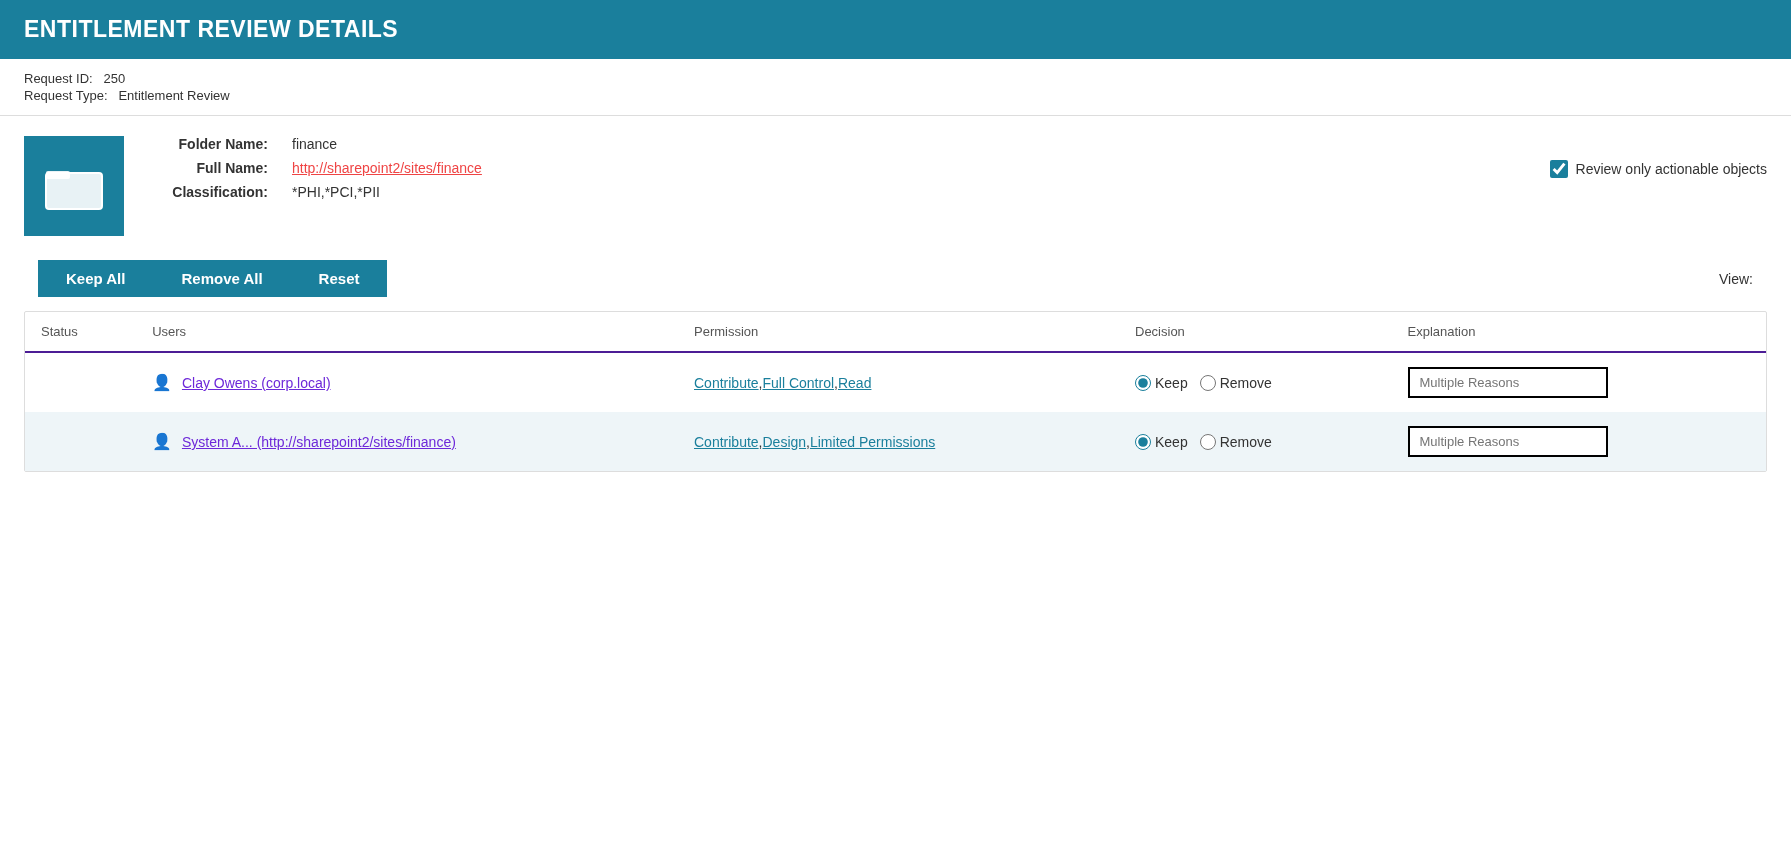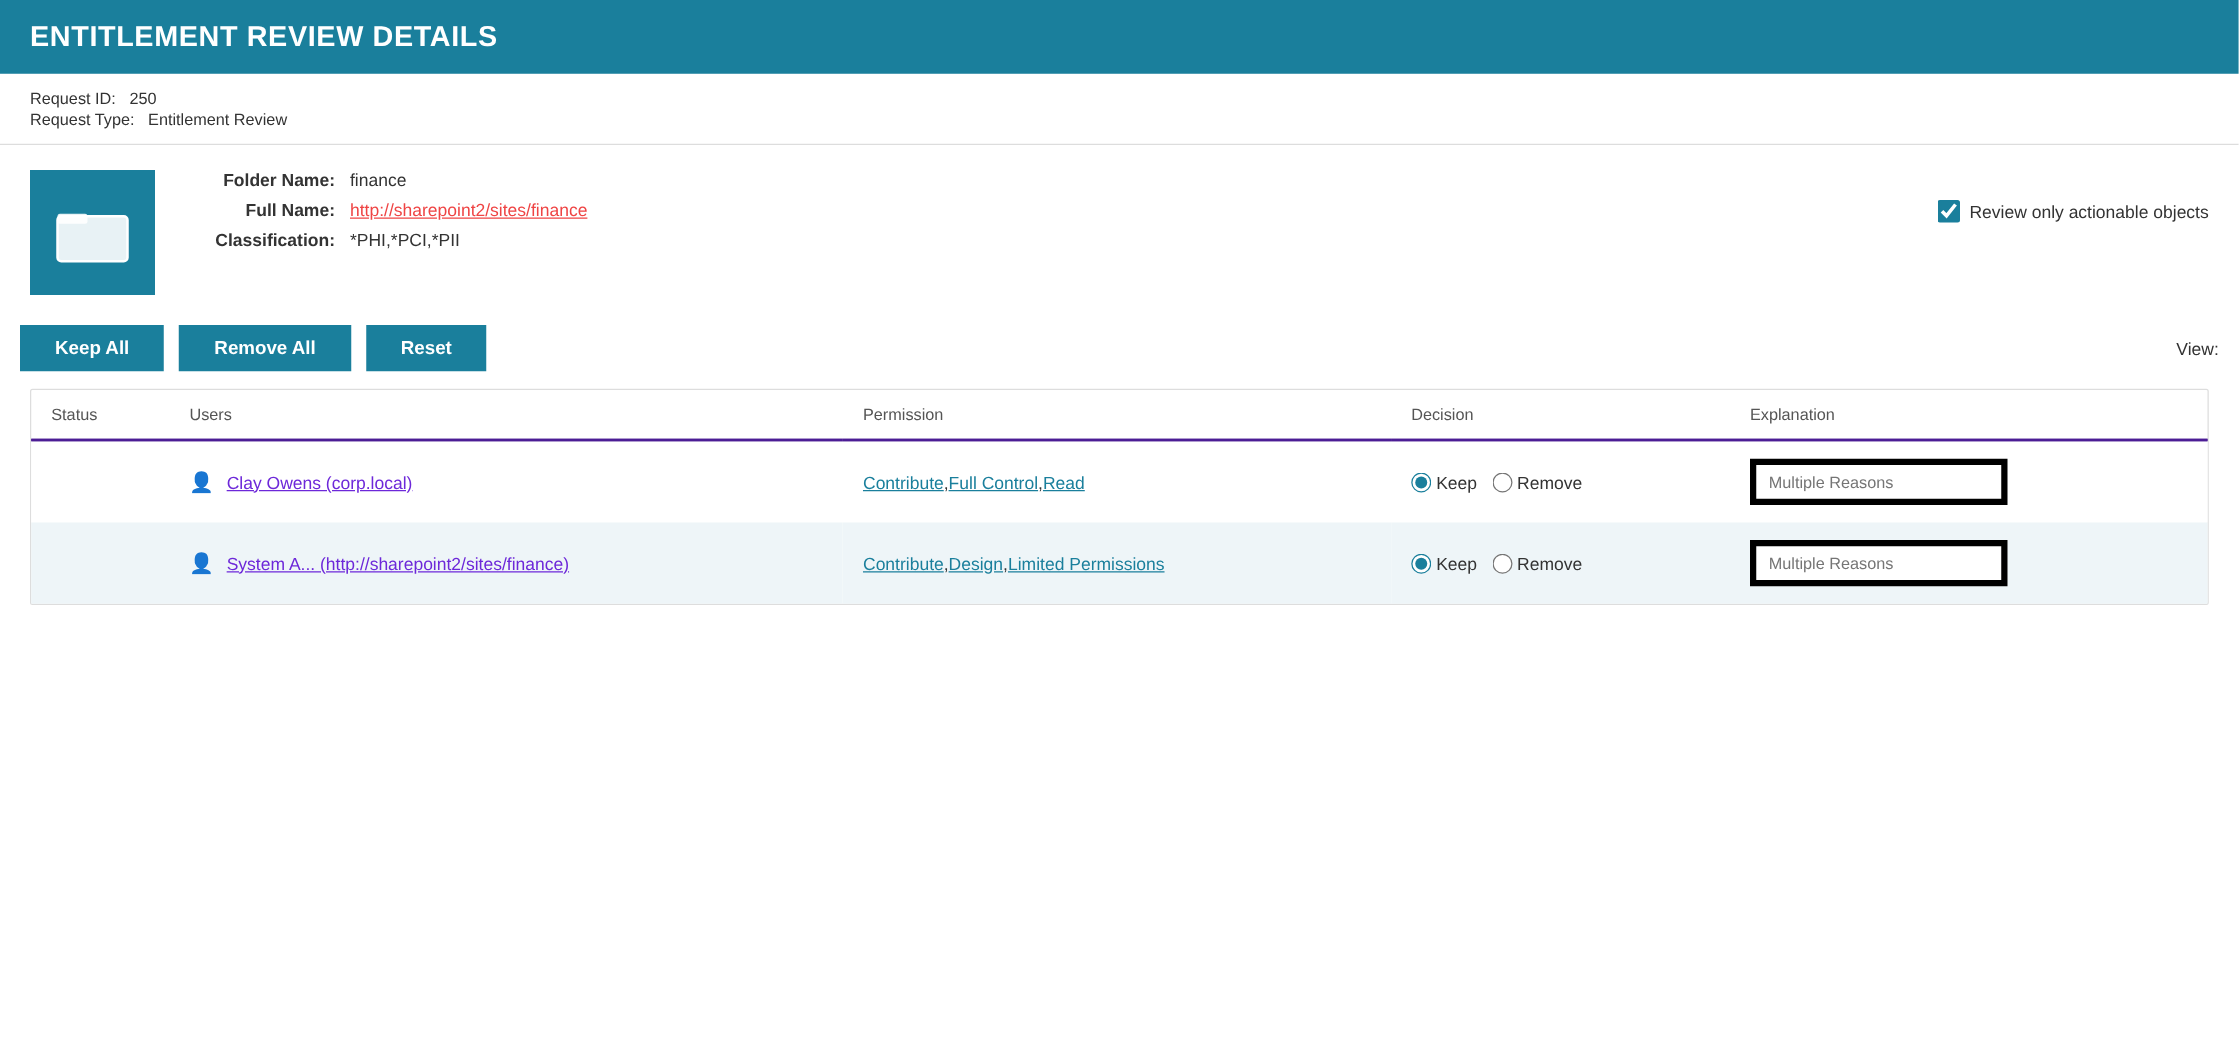--- a/index.html
+++ b/index.html
@@ -46,21 +46,21 @@
     }
 
     .info-fields {
       display: flex;
       flex-direction: column;
       gap: 8px;
       flex: 1;
     }
     .info-row {
       display: flex;
-      gap: 12px;
+      gap: 24px;
     }
     .info-label {
       font-weight: bold;
       color: #333;
       min-width: 120px;
       text-align: right;
     }
     .info-value {
       color: #333;
     }
@@ -181,33 +181,32 @@
       gap: 4px;
       cursor: pointer;
     }
     .decision-cell input[type="radio"] {
       accent-color: #1a7f9c;
       width: 16px;
       height: 16px;
     }
 
     .explanation-input {
-      border: 5px solid #000000;
+      border: 2px solid #000000;
       padding: 6px 10px;
       font-size: 13px;
       color: #999;
       min-width: 160px;
       background: #fff;
     }
 
     .actions-row {
       display: flex;
       align-items: center;
-      padding: 14px 16px;
-      gap: 12px;
+      padding: 14px 38px;
     }
   </style>
 </head>
 <body>
 
 <div class="page-header">
   <h1>ENTITLEMENT REVIEW DETAILS</h1>
 </div>
 
 <div class="meta-section">

